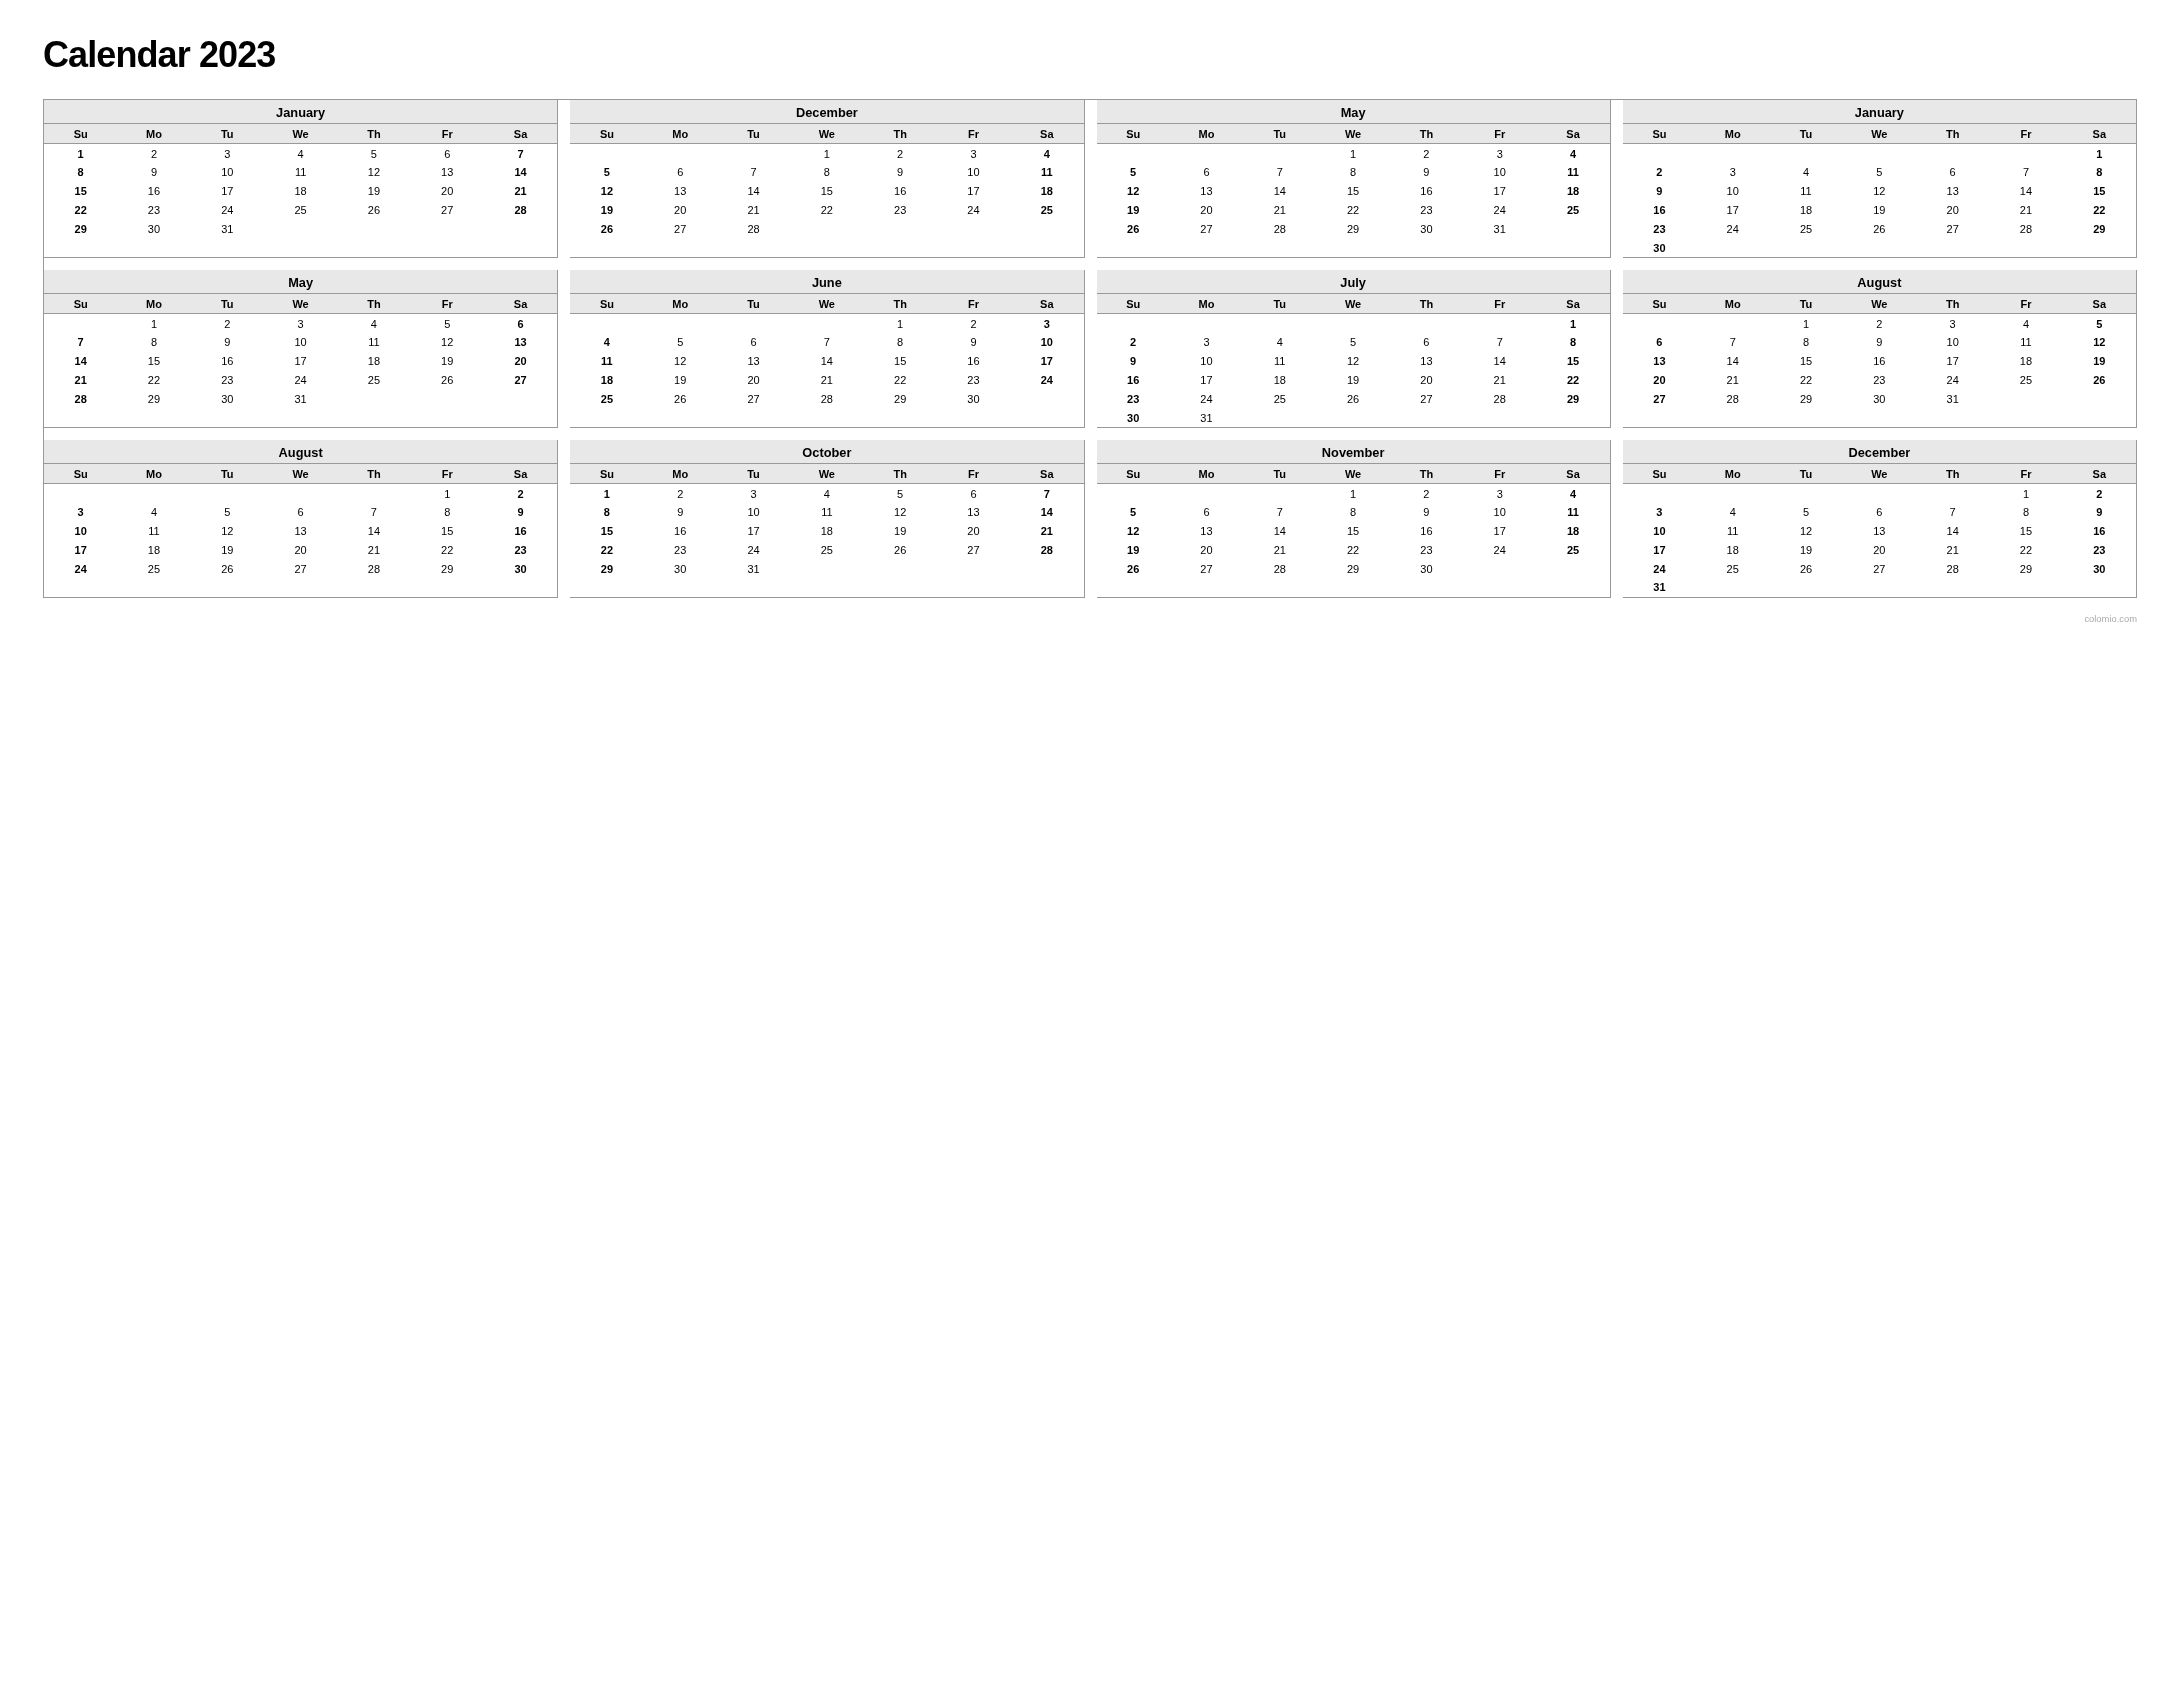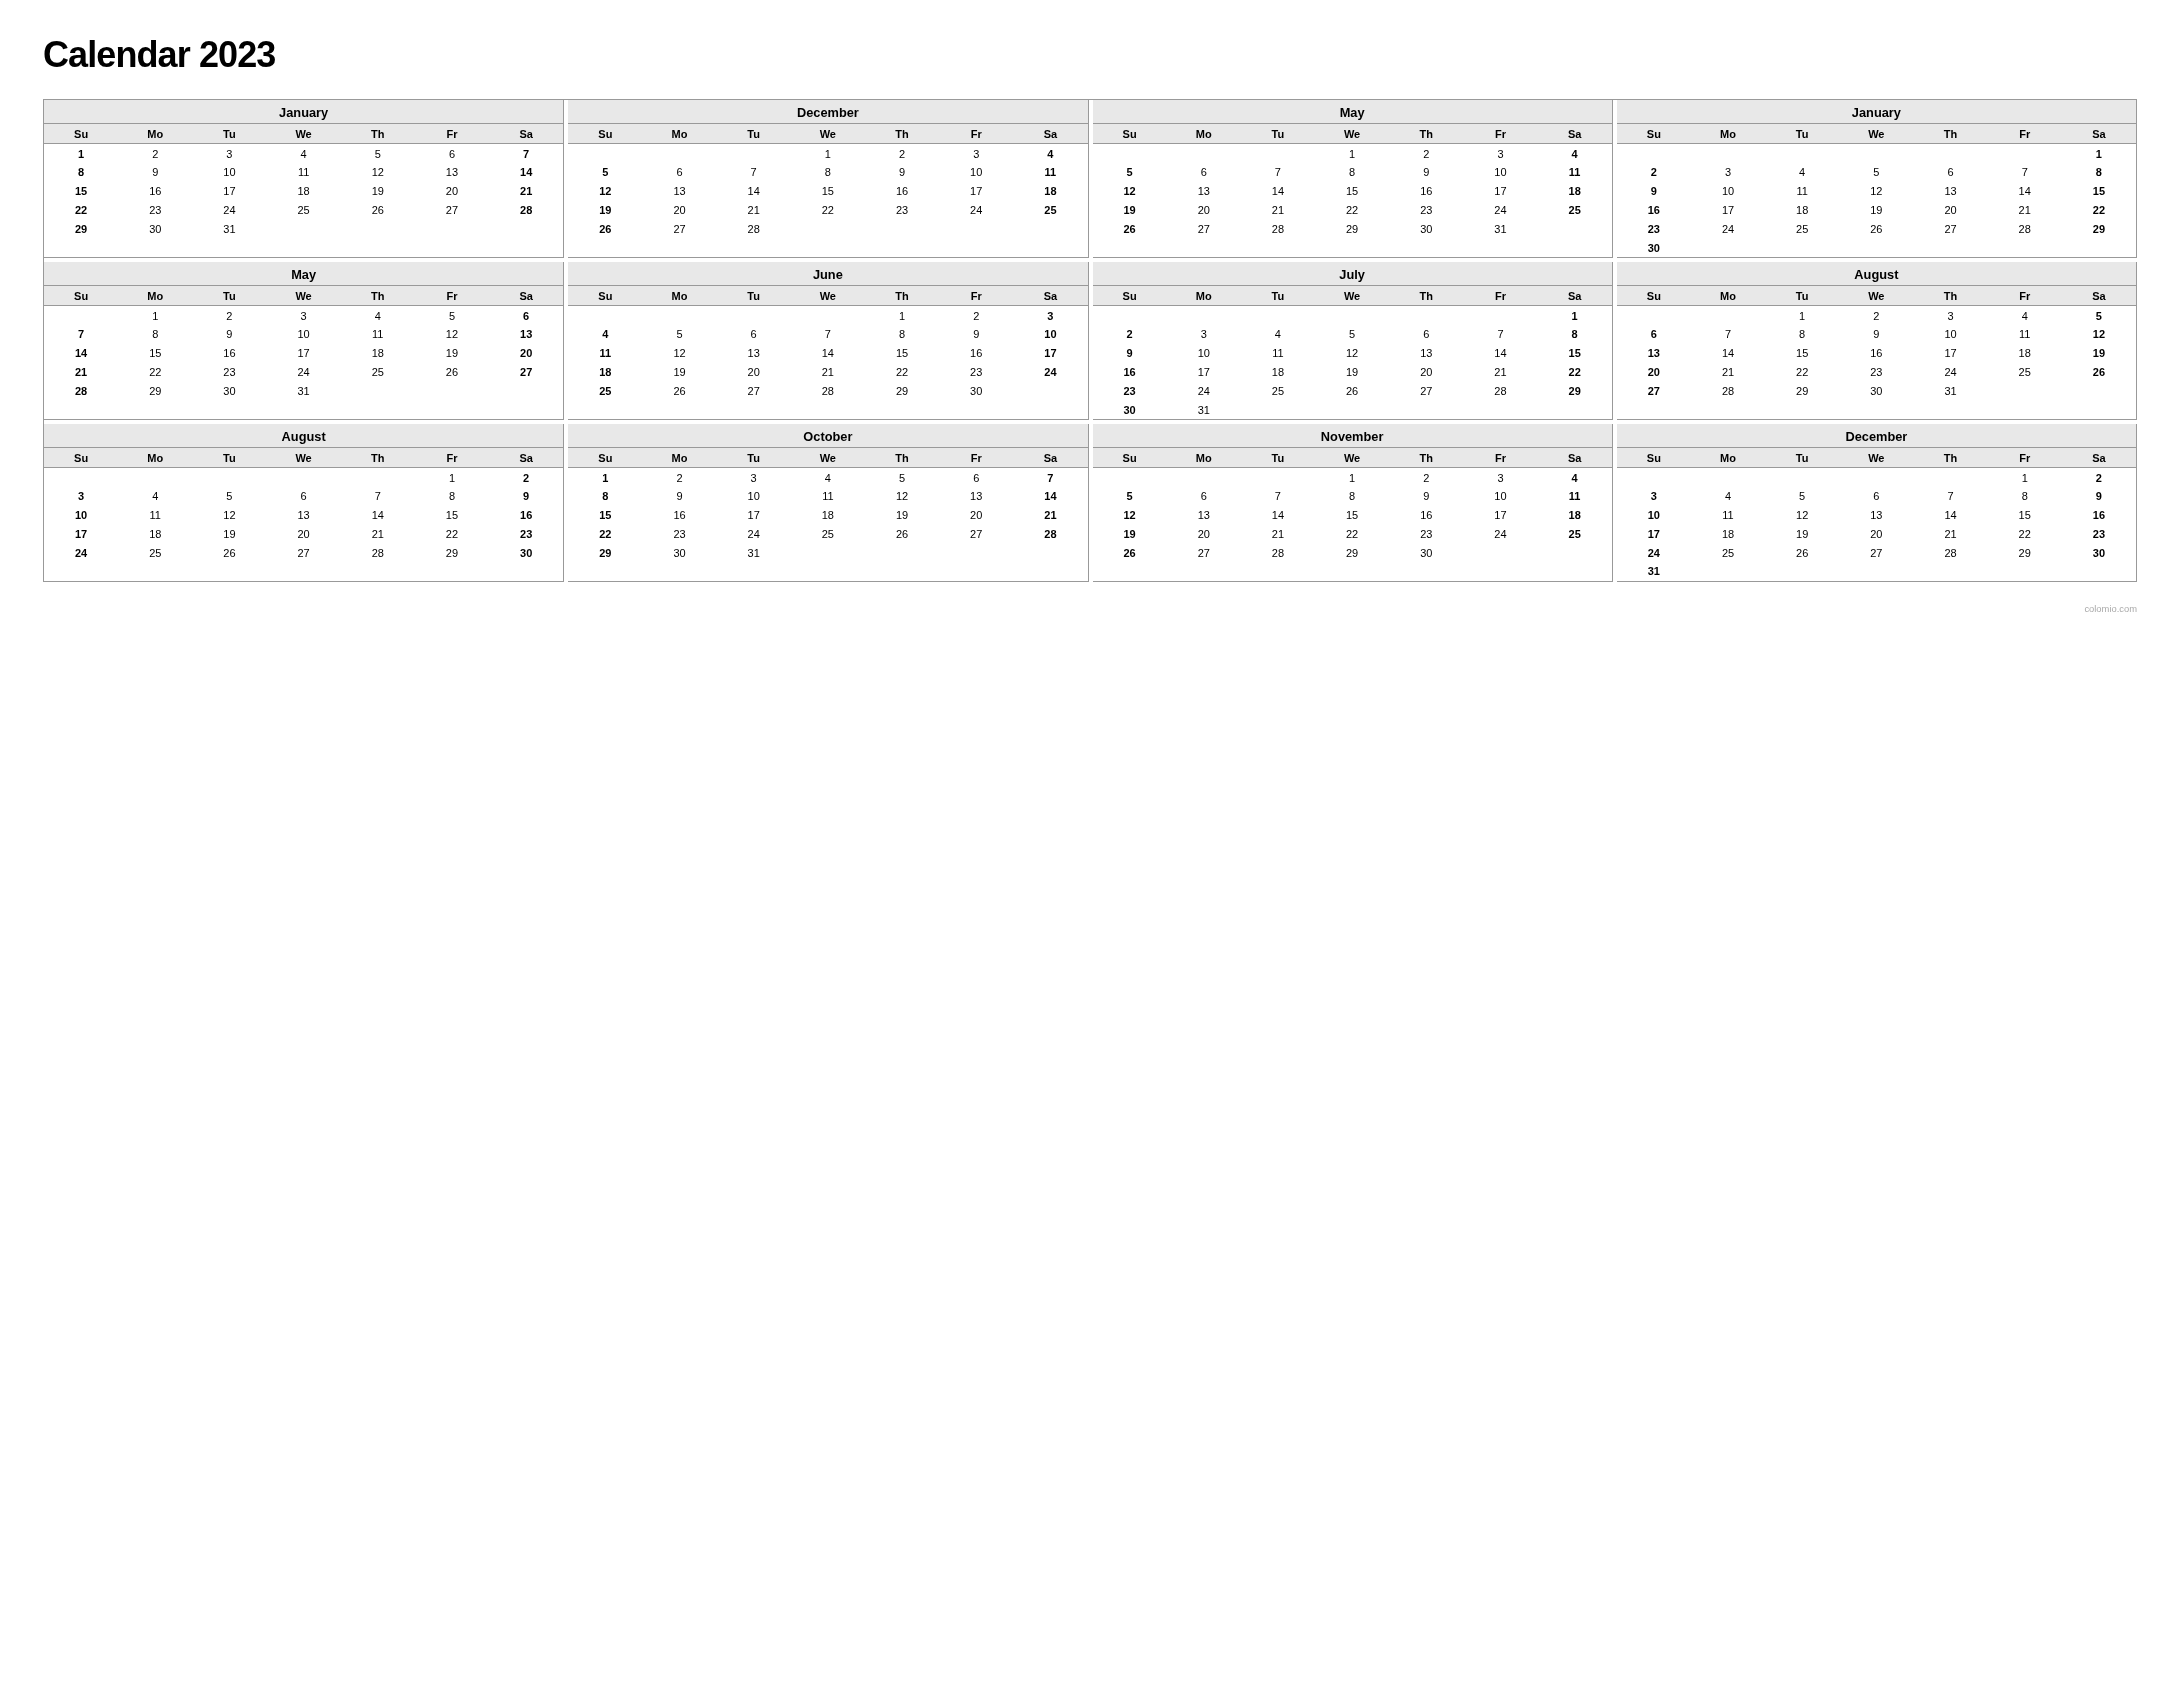--- a/index.html
+++ b/index.html
@@ -10,21 +10,21 @@
     }
     h1 {
       font-size: 36px;
       font-weight: bold;
       margin-bottom: 23px;
       letter-spacing: -0.9px;
     }
     .calendar-grid {
       display: grid;
       grid-template-columns: repeat(4, 1fr);
-      gap: 4px;
+      gap: 12px;
       border-left: 0.9px solid #999;
       border-top: 0.9px solid #999;
     }
     .month-block {
       border-right: 0.9px solid #999;
       border-bottom: 0.9px solid #999;
     }
     .month-title {
       text-align: center;
       font-size: 12.8px;
@@ -55,21 +55,21 @@
       padding: 3.4px 1.7px;
       width: 14.28%;
     }
     tbody tr td.bold-day {
       font-weight: bold;
     }
     .watermark {
       text-align: right;
       font-size: 9.4px;
       color: #aaa;
-      margin-top: 21px;
+      margin-top: 15px;
     }
   </style>
 </head>
 <body>
 
 <h1>Calendar 2023</h1>
 
 <div class="calendar-grid" id="calendar-grid">
 <div class="month-block">
       <div class="month-title">January</div>

